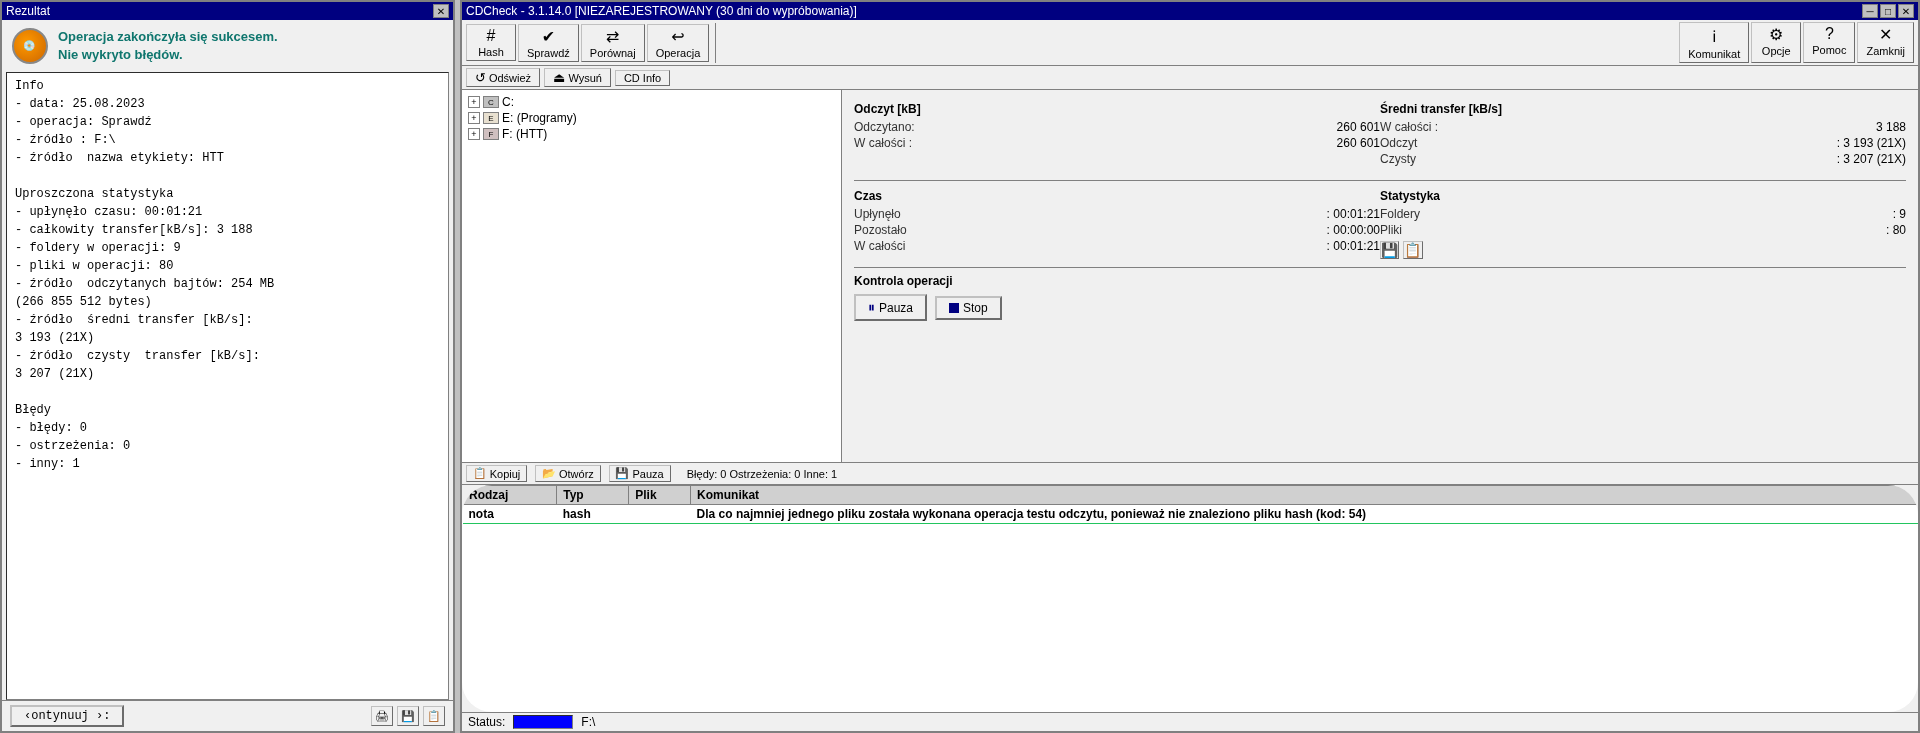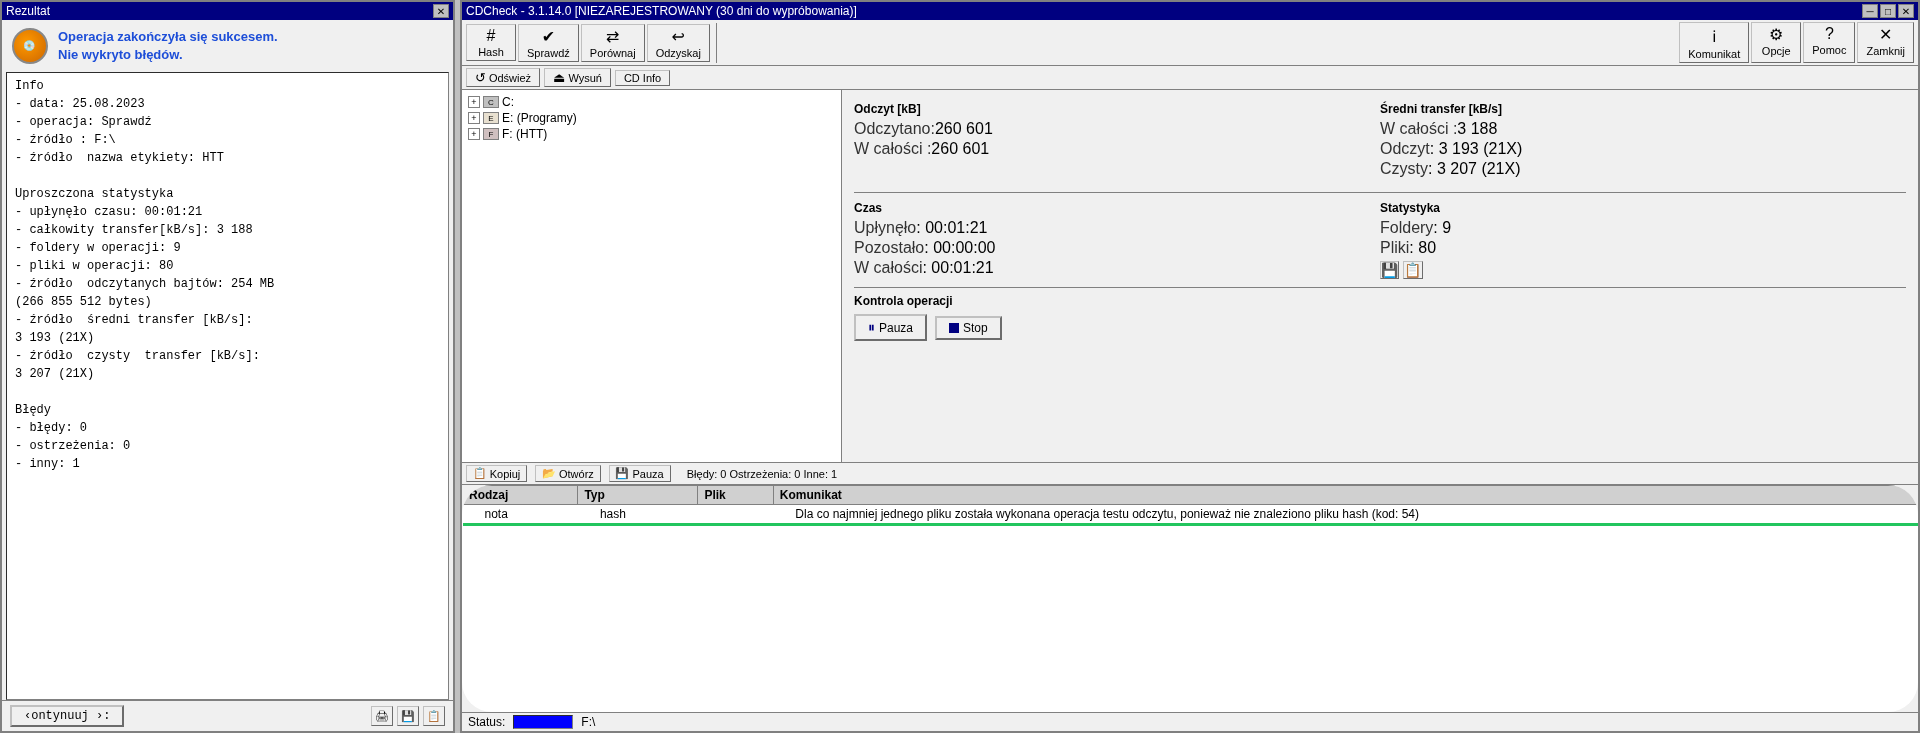--- a/index.html
+++ b/index.html
@@ -42,21 +42,21 @@
     }
     .cd-icon {
       width: 36px; height: 36px;
       border-radius: 50%;
       background: radial-gradient(circle at 40% 40%, #ff9900, #cc6600);
       border: 2px solid #888;
       display: flex; align-items: center; justify-content: center;
       font-size: 10px;
     }
     .success-text {
-      color: #1d4ed8;
+      color: #0f766e;
       font-family: Arial, sans-serif;
       font-weight: bold;
       font-size: 13px;
       line-height: 1.4;
     }
     .info-content {
       flex: 1;
       overflow-y: auto;
       padding: 4px 8px;
       font-family: 'Courier New', monospace;
@@ -240,22 +240,23 @@
     .stats-section {
       padding: 4px 0 8px 0;
     }
     .stats-section-title {
       font-weight: bold;
       font-size: 12px;
       margin-bottom: 4px;
     }
     .stats-row {
       display: flex;
+      justify-content: space-between;
       margin-bottom: 2px;
-      font-size: 16px;
+      font-size: 12px;
     }
     .stats-label { color: #333; }
     .stats-value { font-weight: normal; }
     .stats-divider {
       border-top: 1px solid #808080;
       margin: 4px 0;
     }
     .kontrola-section {
       grid-column: 1 / -1;
       border-top: 1px solid #808080;
@@ -330,22 +331,23 @@
     th {
       background: #d0d0d0;
       border: 1px solid #808080;
       padding: 2px 6px;
       text-align: left;
       font-weight: bold;
       position: sticky;
       top: 0;
     }
     td {
-      border-bottom: 3px solid #22c55e;
-      padding: 2px 22px;
+      border-bottom: 1px solid #22c55e;
+      padding: 2px 6px;
+      font-weight: bold;
     }
     .status-bar {
       background: #f0f0f0;
       border-top: 1px solid #808080;
       padding: 2px 6px;
       display: flex;
       align-items: center;
       gap: 8px;
       font-family: Arial, sans-serif;
       font-size: 12px;
@@ -422,21 +424,21 @@
     <button class="toolbar-btn">
       <span class="tb-icon">✔</span>
       <span>Sprawdź</span>
     </button>
     <button class="toolbar-btn">
       <span class="tb-icon">⇄</span>
       <span>Porównaj</span>
     </button>
     <button class="toolbar-btn">
       <span class="tb-icon">↩</span>
-      <span>Odzyskaj</span>
+      <span>Operacja</span>
     </button>
     <div class="toolbar-separator"></div>
     <div class="right-toolbar-right">
       <button class="toolbar-btn">
         <span class="tb-icon">ℹ</span>
         <span>Komunikat</span>
       </button>
       <button class="toolbar-btn">
         <span class="tb-icon">⚙</span>
         <span>Opcje</span>

